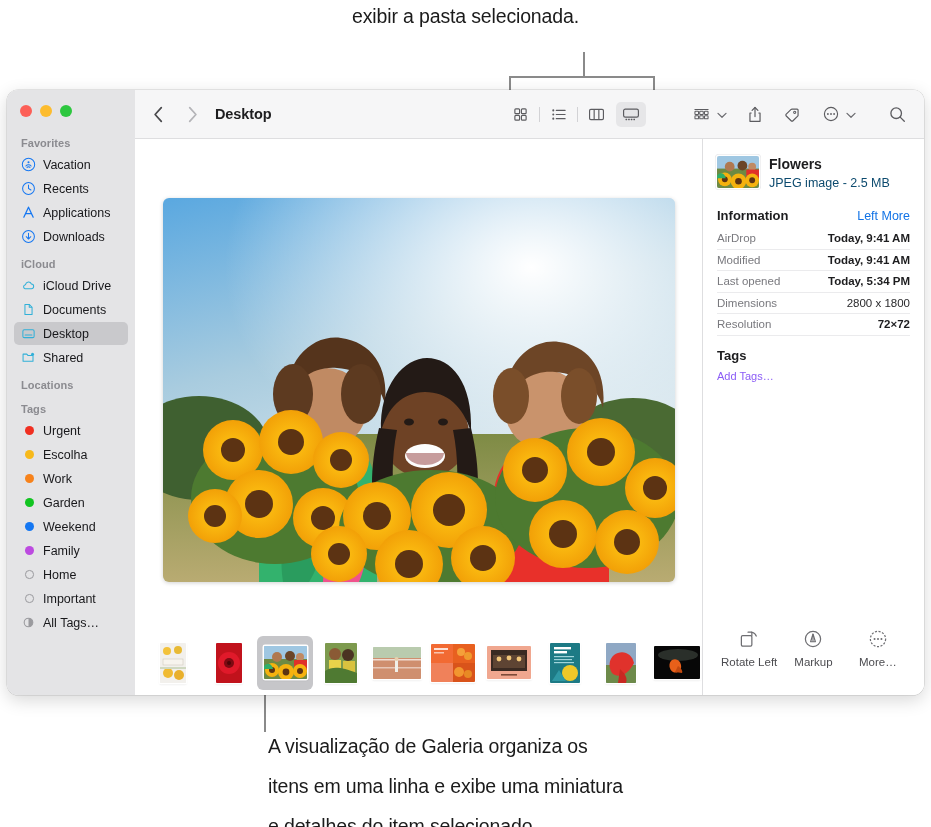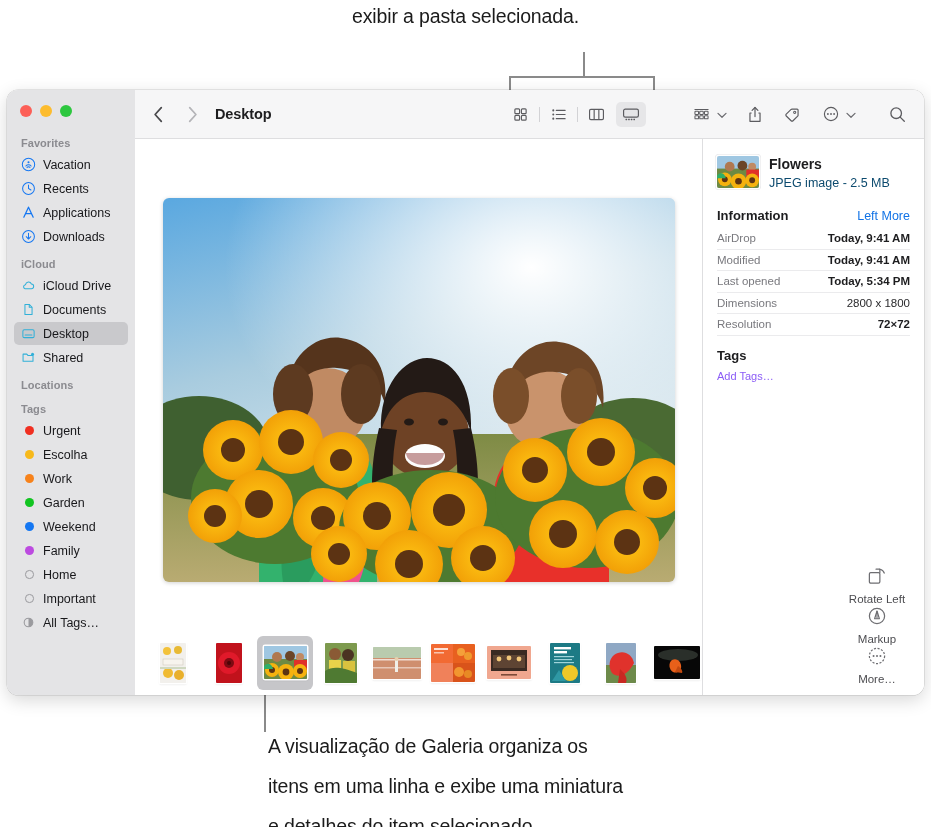--- a/index.html
+++ b/index.html
@@ -158,21 +158,21 @@
   }
   .irow .k { color: #79797e; }
   .irow .v { color: #1d1d1f; font-weight: 700; }
   .irow .v.plain { font-weight: 400; color: #2a2a2c; }
   .irow:last-child { border-bottom: none; }
 
   #tags-head { padding-top: 12px; }
   #add-tags { font-size: 11px; color: #8b5cf6; padding-top: 2px; }
 
   #info-spacer { flex: 1; }
-  #info-actions { display: flex; justify-content: space-around; align-items: flex-end; padding-bottom: 10px; flex-direction: column; }
+  #info-actions { display: flex; justify-content: space-around; align-items: flex-end; padding-bottom: 27px; }
   .act { display: flex; flex-direction: column; align-items: center; gap: 6px; width: 66px; }
   .act-ico { height: 22px; display: flex; align-items: center; justify-content: center; }
   .act-lbl { font-size: 11.5px; color: #4c4c50; }
 </style>
 </head>
 <body>
 
 <div id="page">
 
   <div id="callout-top" class="callout-text">

